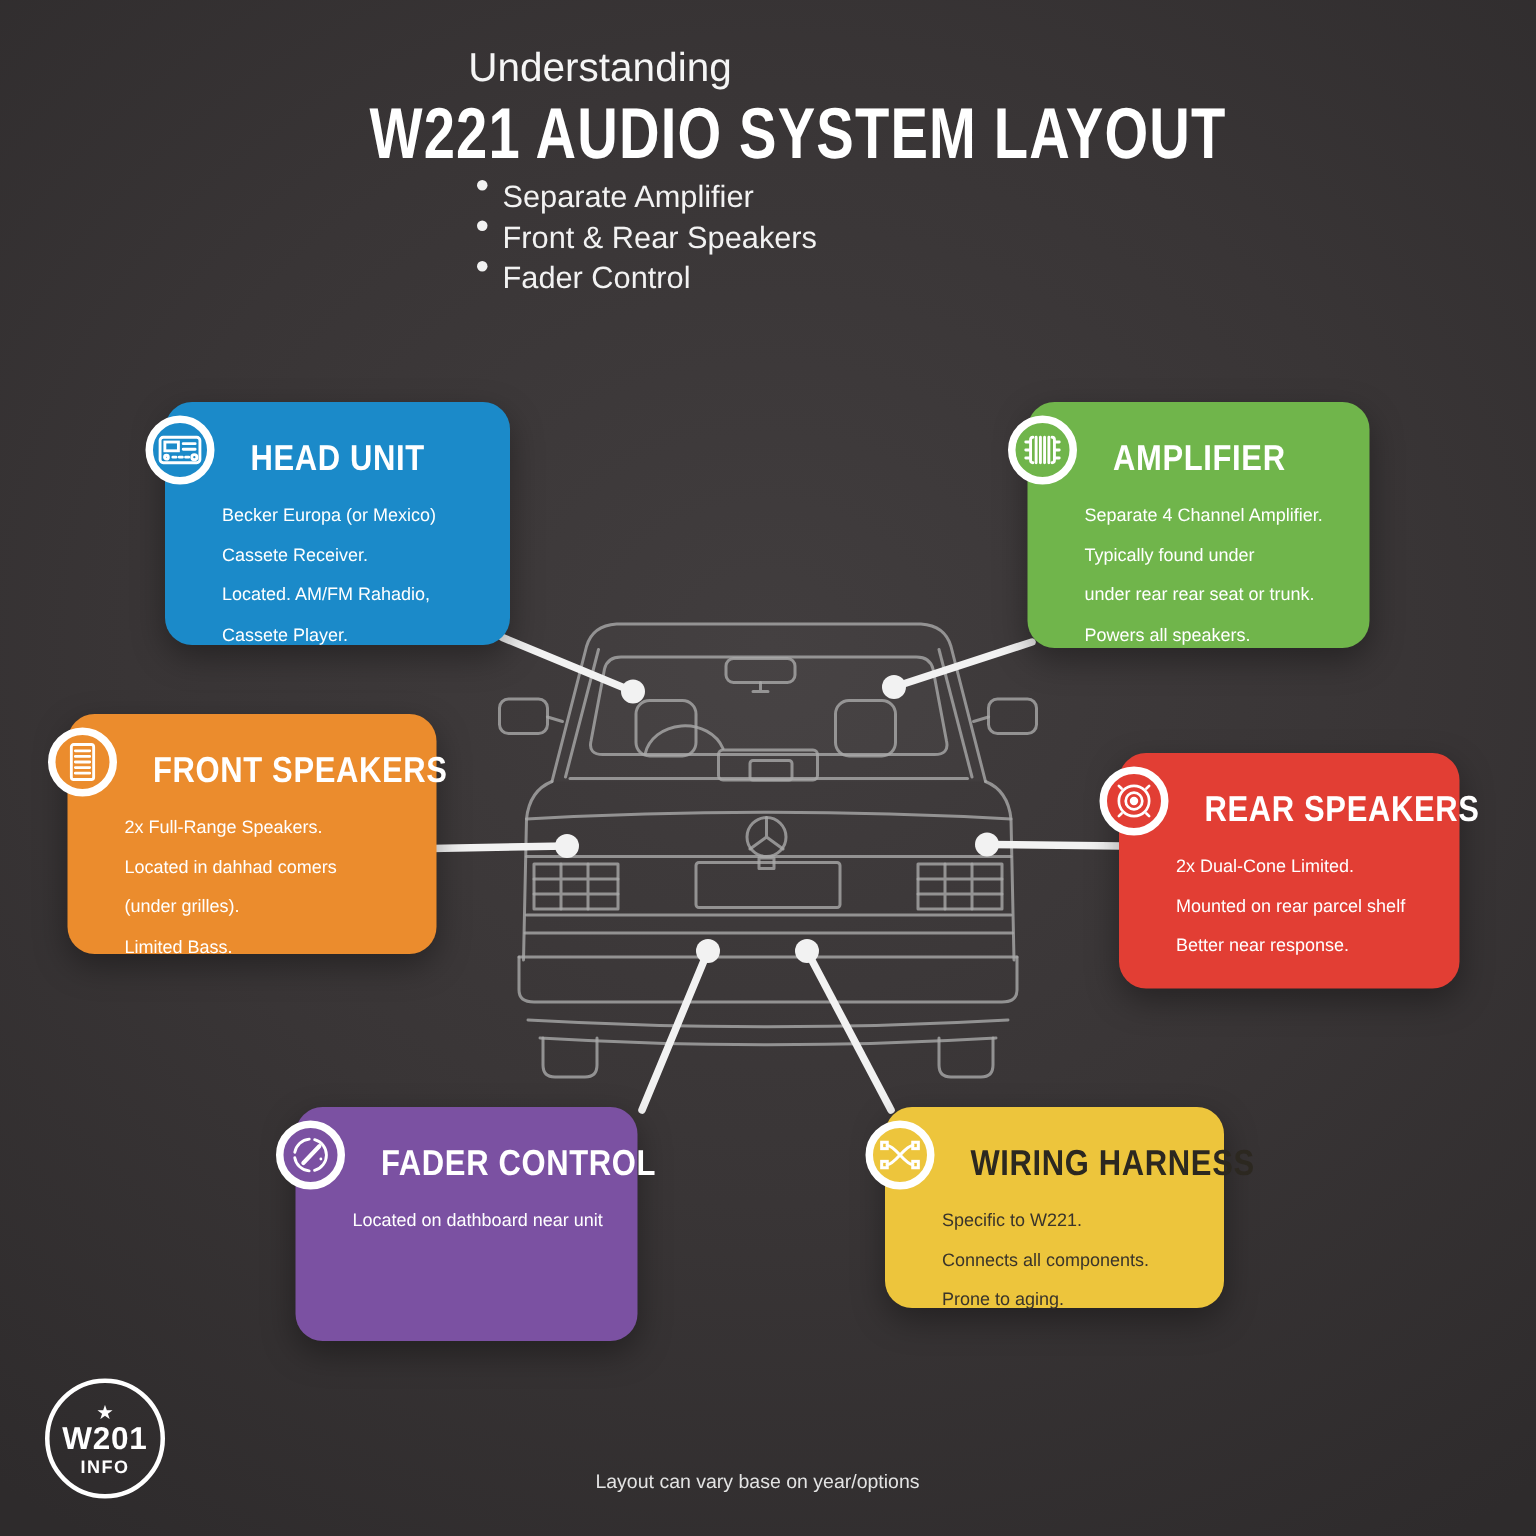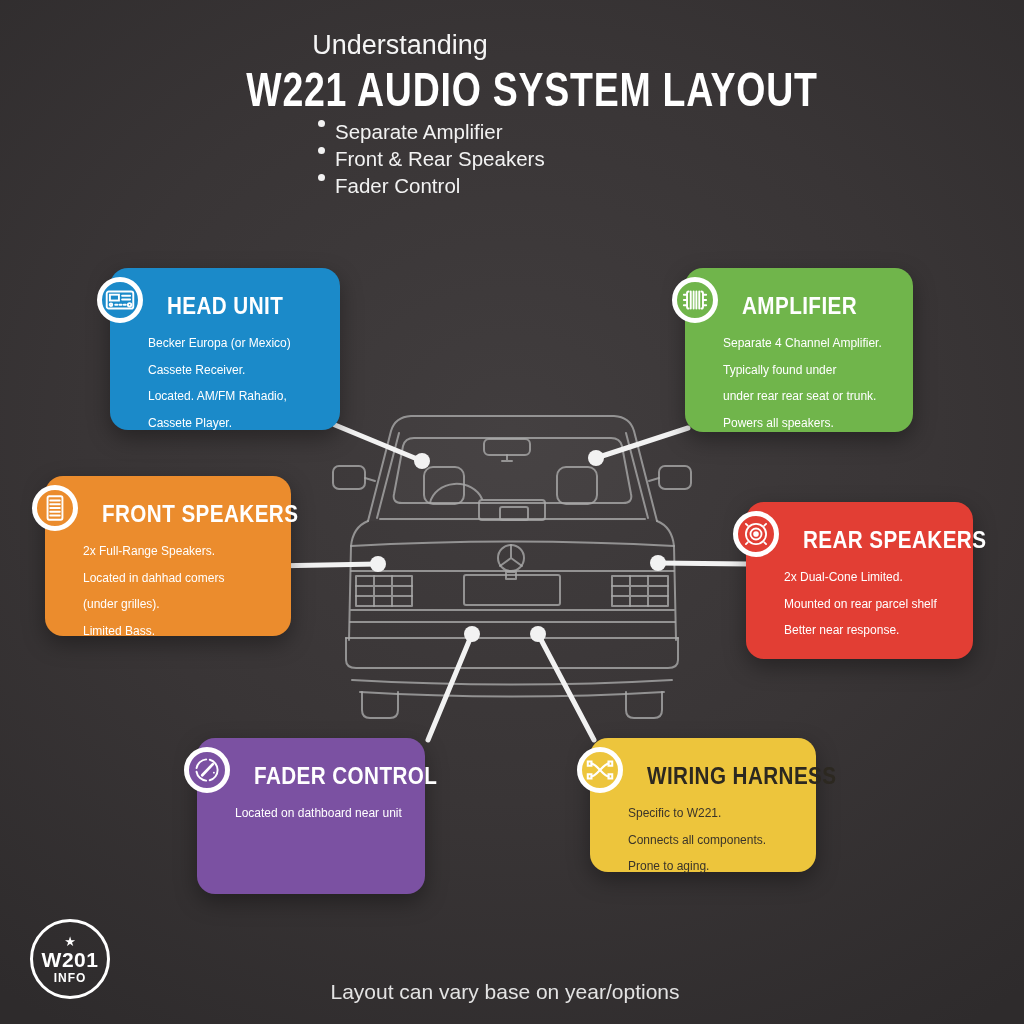--- a/index.html
+++ b/index.html
@@ -44,21 +44,21 @@
   .overlay{position:absolute;left:0;top:0;z-index:0;}
   .cards,.texts{position:absolute;left:0;top:0;width:100%;height:100%;z-index:2;pointer-events:none;}
   
   .badge{position:absolute;left:30px;top:919px;width:80px;height:80px;border-radius:50%;
     border:3.5px solid #fff;display:flex;flex-direction:column;align-items:center;justify-content:center;
     line-height:1;z-index:2;}
   .badge .star{font-size:13px;margin-bottom:1px;}
   .badge .l1{font-size:21px;font-weight:bold;letter-spacing:0.5px;}
   .badge .l2{font-size:12px;font-weight:bold;margin-top:2px;letter-spacing:1px;}
   .footer-note{position:absolute;left:505px;top:980px;transform:translateX(-50%);
-    font-size:21px;color:#e3e3e3;white-space:nowrap;z-index:2;}
+    font-size:13px;color:#e3e3e3;white-space:nowrap;z-index:2;}
   .icon-svg{display:block;}
 </style>
 </head>
 <body>
 
 <div class="stage">
 
   <svg class="overlay" width="1024" height="1024" viewBox="0 0 1024 1024">
     <g stroke="#a9a9a9" stroke-opacity="0.8" fill="none" stroke-width="2" stroke-linecap="round" stroke-linejoin="round">
 

